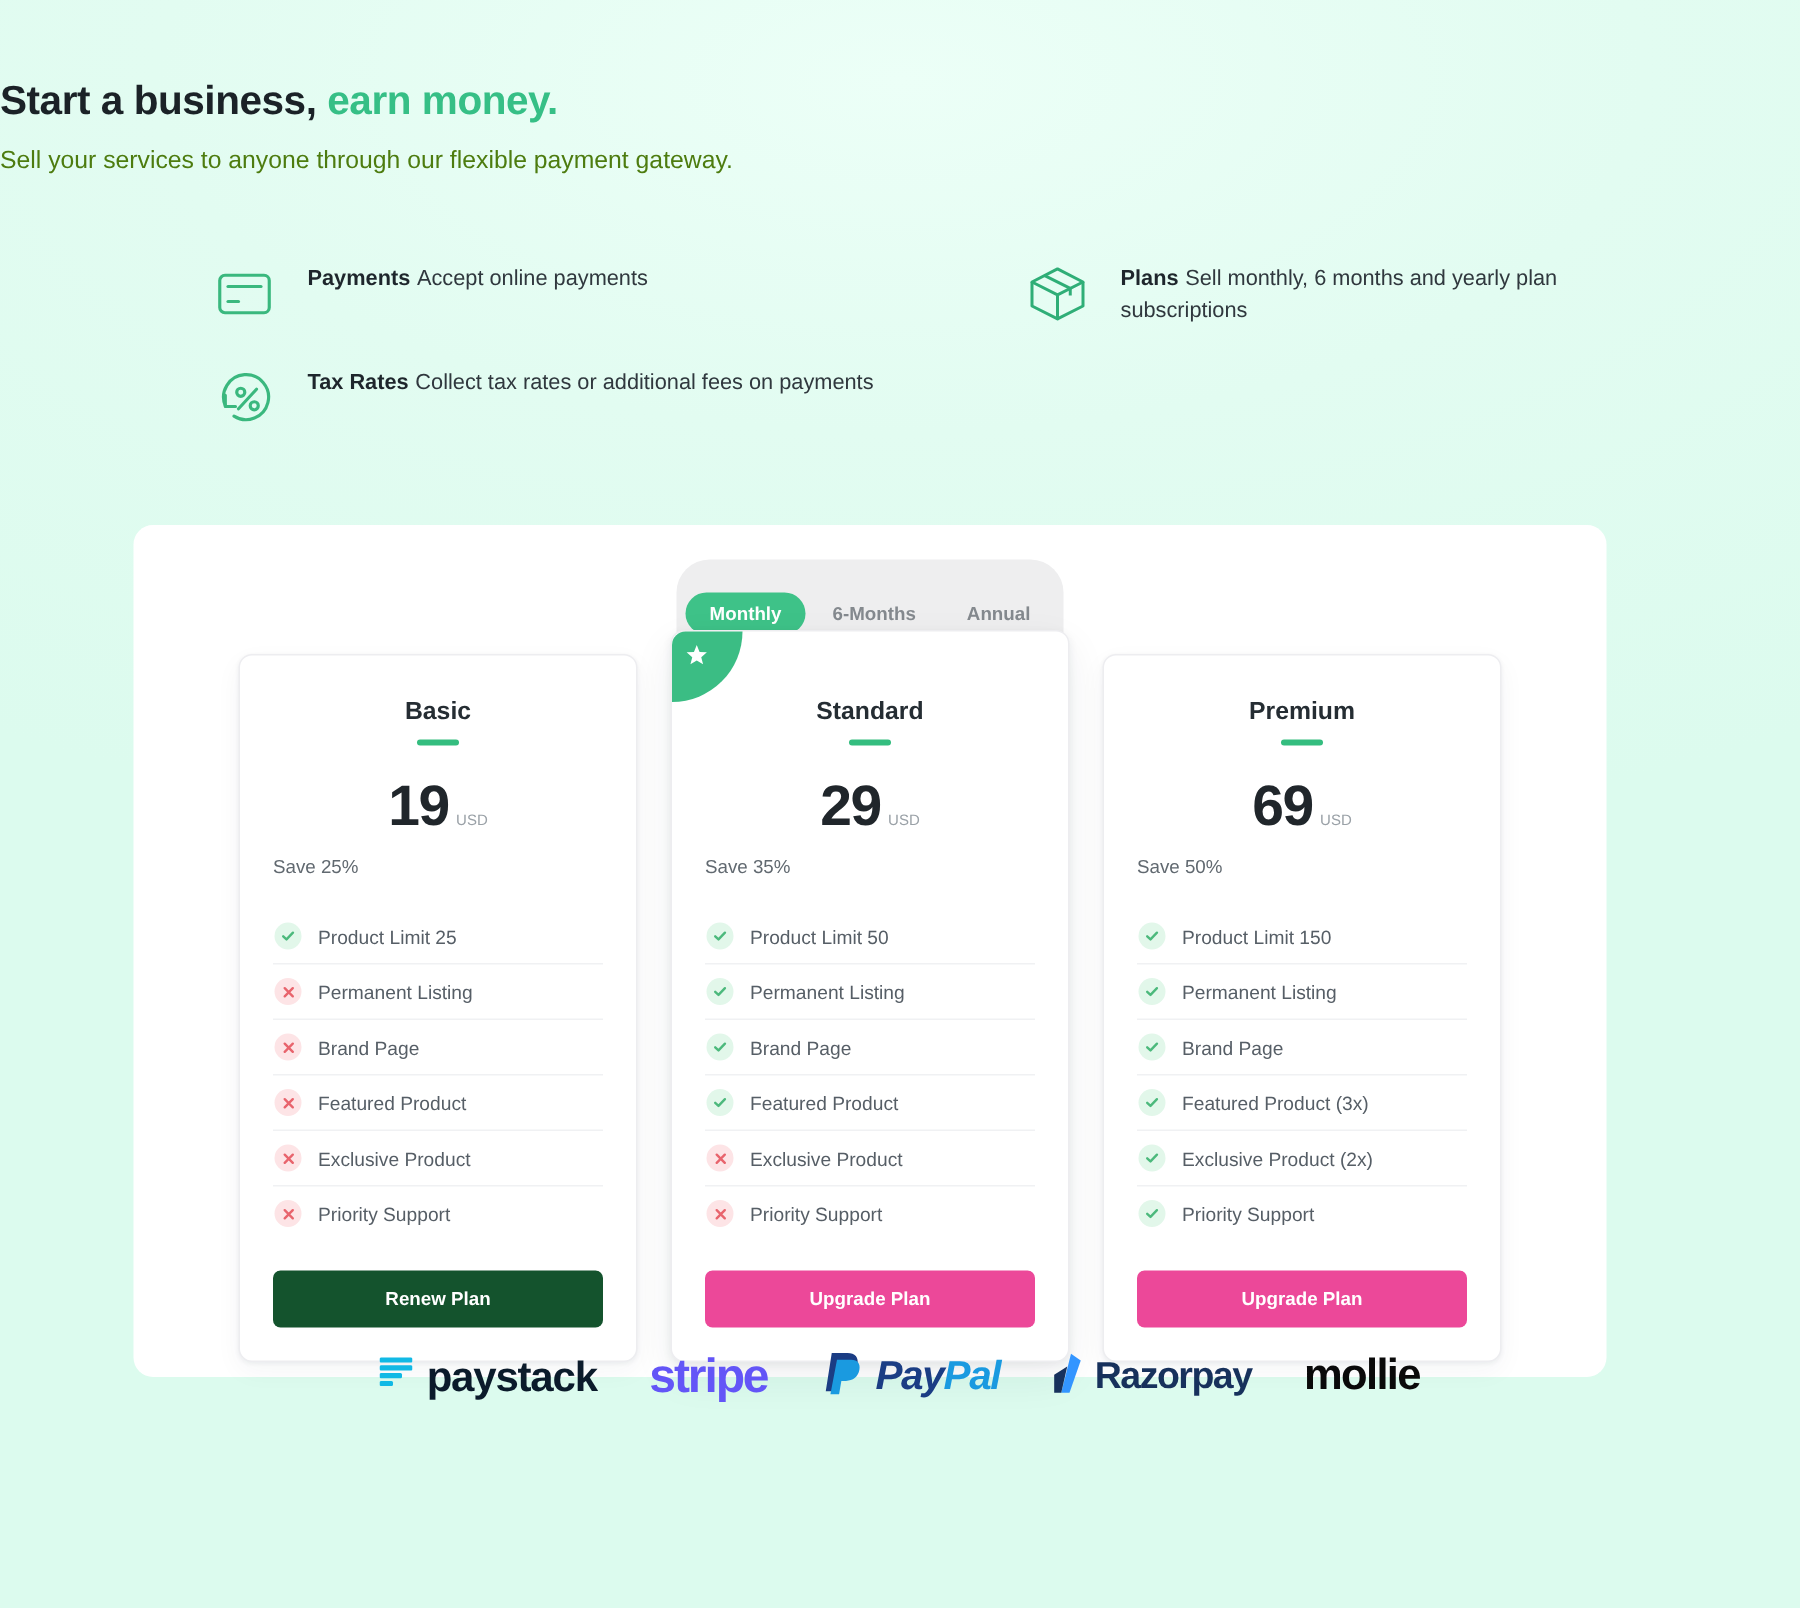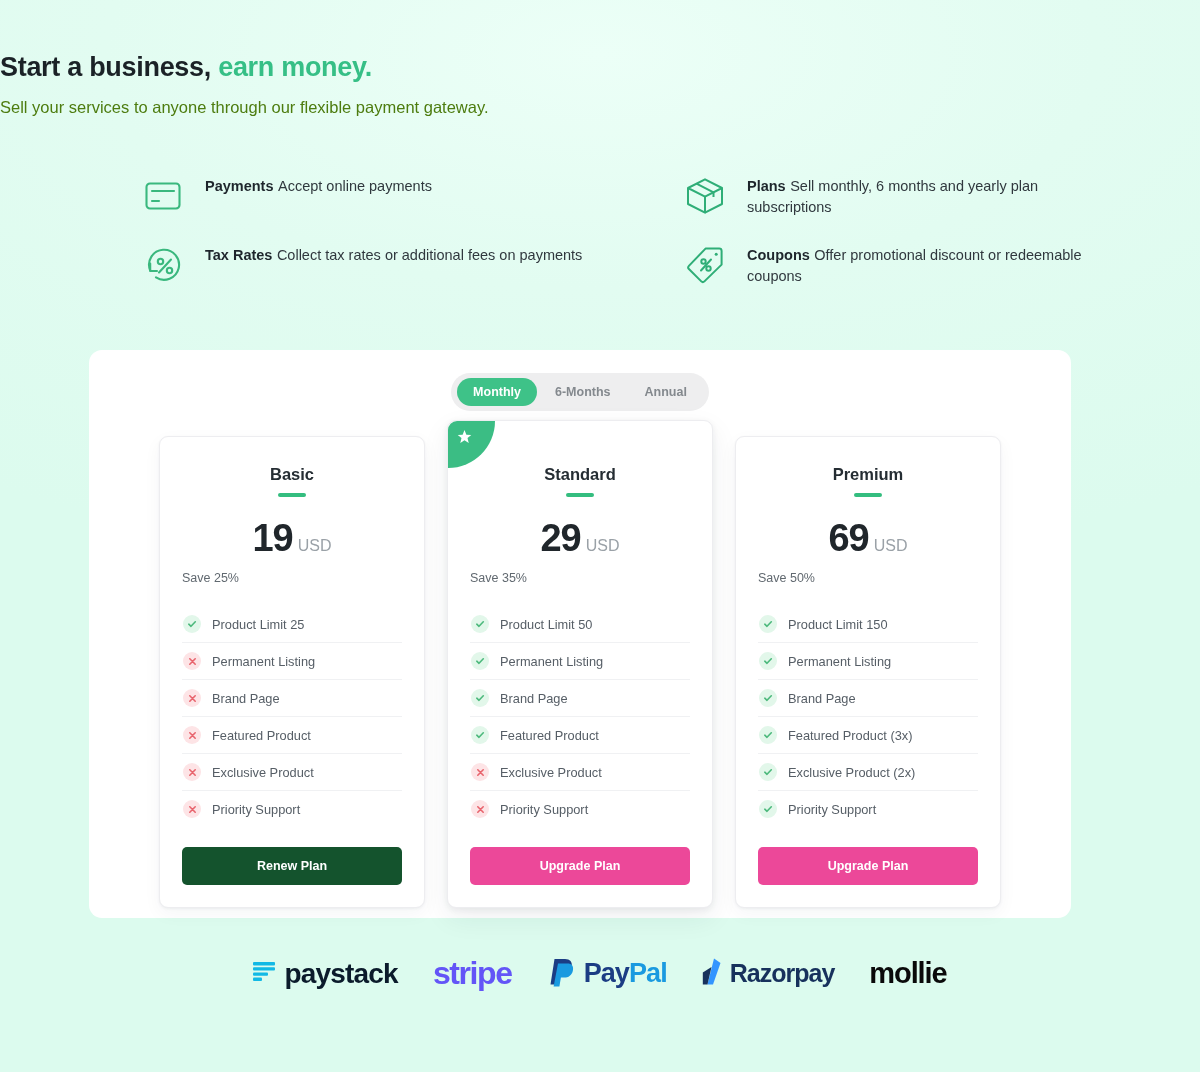--- a/index.html
+++ b/index.html
@@ -51,21 +51,21 @@
   
   .panel {
     position: absolute; left: 89px; top: 350px;
     width: 982px; height: 568px;
     background: #fff; border-radius: 13px;
   }
 
   
   .toggle-wrap { display: flex; justify-content: center; padding-top: 23px; }
   .toggle {
-    background: #eeeeef; border-radius: 22px; padding: 5px 6px;
+    background: #eeeeef; border-radius: 22px; padding: 22px 6px;
     display: flex; align-items: center; gap: 2px;
   }
   .toggle .opt {
     font-size: 12.5px; color: #84898e; font-weight: bold;
     padding: 7px 16px; border-radius: 16px; cursor: pointer;
     white-space: nowrap;
   }
   .toggle .opt.active { background: #3ec288; color: #fff; }
 
   
@@ -102,21 +102,21 @@
   }
   .plan-rule {
     width: 28px; height: 4px; background: #34bd7f; border-radius: 2px;
     margin: 9px auto 0;
   }
   .price { text-align: center; margin-top: 20px; }
   .price .amt {
     font-size: 38px; font-weight: bold; color: #20262b; letter-spacing: -1px;
   }
   .price .cur {
-    font-size: 16px; color: #9aa1a7; margin-left: 5px; font-weight: 400;
+    font-size: 10px; color: #9aa1a7; margin-left: 5px; font-weight: 400;
   }
   .save {
     text-align: left; font-size: 12.5px; color: #616970; margin-top: 11px;
   }
 
   .flist { margin-top: 21px; }
   .frow {
     display: flex; align-items: center; gap: 11px;
     padding: 9px 3px 9px 1px;
     border-bottom: 1px solid #f0f1f3;
@@ -134,28 +134,28 @@
     display: block; width: 100%; margin-top: 20px;
     border: none; border-radius: 5px; cursor: pointer;
     padding: 12px 0; font-size: 12.5px; font-weight: bold; color: #fff;
     font-family: "Liberation Sans", sans-serif;
   }
   .cta.dark  { background: #14532d; }
   .cta.green { background: #ec4899; }
 
   
   .logos {
-    position: absolute; left: 0; top: 955px; width: 100%;
+    position: absolute; left: 0; top: 899px; width: 100%;
     display: flex; justify-content: center; align-items: center; gap: 35px;
   }
   .logo { display: flex; align-items: center; gap: 9px; }
   .logo .ltext { font-weight: bold; letter-spacing: -0.8px; }
   .l-paystack .ltext { font-size: 28px; color: #0b1b2b; }
   .l-stripe  .ltext { font-size: 32px; color: #6355f7; letter-spacing: -1.4px; }
-  .l-paypal  .ltext { font-size: 27px; color: #1b3d84; letter-spacing: -0.9px; }
+  .l-paypal  .ltext { font-size: 27px; color: #1b3d84; font-style: italic; letter-spacing: -0.9px; }
   .l-paypal  .ltext .pal { color: #1a9ae0; }
   .l-razorpay .ltext { font-size: 25px; color: #17315c; letter-spacing: -1px; }
   .l-mollie  .ltext { font-size: 29px; color: #0a0a0a; letter-spacing: -1.1px; }
 </style>
 </head>
 <body>
 
 <div class="hero">
   <h1>
     <span>Start a business,</span>
@@ -204,35 +204,20 @@
         <circle cx="25.5" cy="24.5" r="2.7"></circle>
         <line x1="27" y1="13.5" x2="15" y2="26.5" stroke-linecap="round"></line>
       </svg>
     </span>
     <span class="ftext">
       <span class="ftitle">Tax Rates</span>
       <span class="fdesc">Collect tax rates or additional fees on payments</span>
     </span>
   </div>
 
-  <div class="feature">
-    <span class="ficon">
-      <svg width="38" height="38" viewBox="0 0 38 38" fill="none" stroke="#2fae77" stroke-width="2" stroke-linejoin="round">
-        <path d="M19.5 2.6 H33.2 A2.4 2.4 0 0 1 35.6 5 V18.6 L18.4 35.4 A2.2 2.2 0 0 1 15.3 35.4 L2.9 23 A2.2 2.2 0 0 1 2.9 19.9 Z"></path>
-        <circle cx="30.2" cy="8.2" r="1.5" fill="#2fae77" stroke="none"></circle>
-        <circle cx="17.5" cy="15.5" r="2.2"></circle>
-        <circle cx="22.5" cy="22.5" r="2.2"></circle>
-        <line x1="25" y1="13.5" x2="15" y2="24.5" stroke-linecap="round"></line>
-      </svg>
-    </span>
-    <span class="ftext">
-      <span class="ftitle">Coupons</span>
-      <span class="fdesc">Offer promotional discount or redeemable coupons</span>
-    </span>
-  </div>
 </div>
 
 <div class="panel">
 
   <div class="toggle-wrap">
     <div class="toggle">
       <span class="opt active">Monthly</span>
       <span class="opt">6-Months</span>
       <span class="opt">Annual</span>
     </div>

